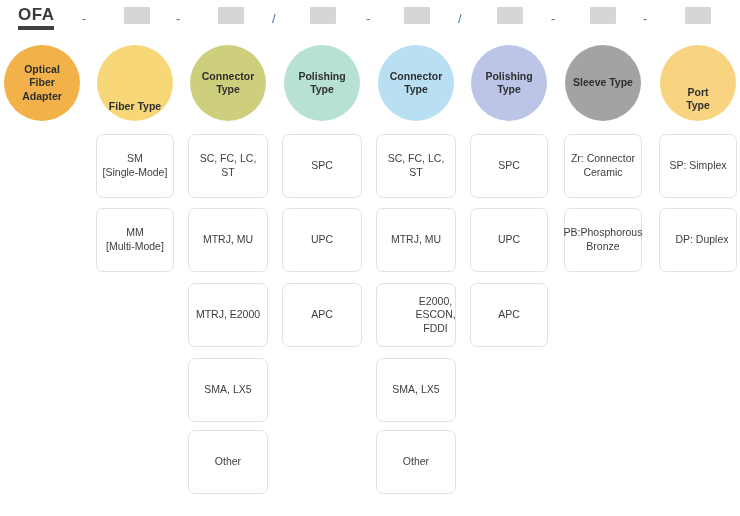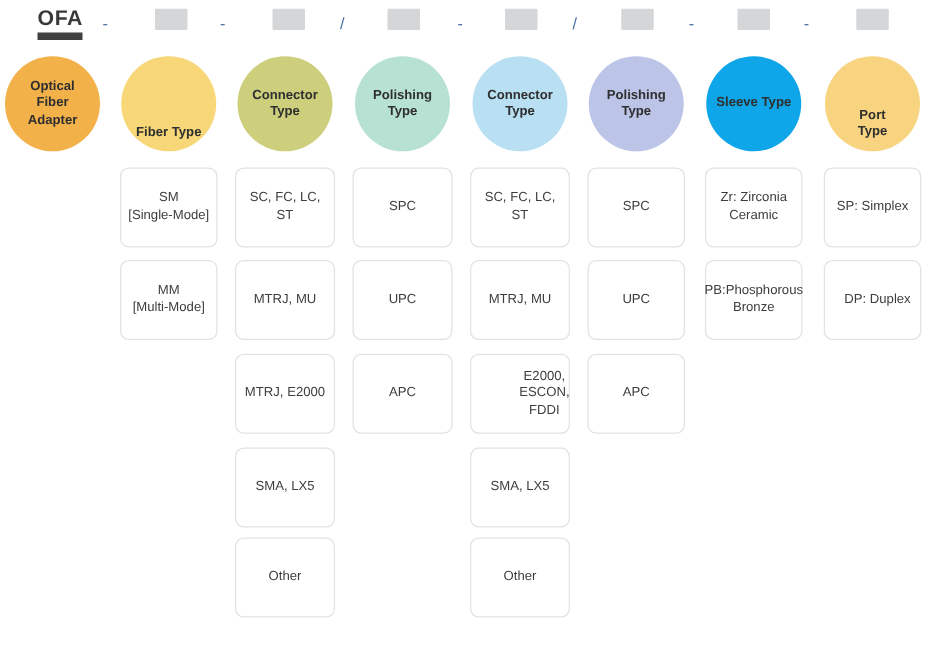--- a/index.html
+++ b/index.html
@@ -11,24 +11,24 @@
     overflow: hidden;
   }
   #stage { position: relative; width: 740px; height: 516px; }
 
   
   .top-row {
     position: absolute; left: 0; top: 0; width: 740px; height: 32px;
   }
   .ofa-label {
     position: absolute;
-    left: 30px; top: 5px;
+    left: 18px; top: 5px;
     font-size: 17px; font-weight: bold; color: #3a3a3a;
     letter-spacing: 0.5px;
-    border-bottom: 6px solid #404040;
+    border-bottom: 4px solid #404040;
     padding-bottom: 1px;
   }
   .sep {
     position: absolute;
     top: 12px;
     font-size: 13px; color: #5e7fb0;
     font-weight: normal;
     line-height: 1;
   }
   .sep.dash { color: #4a6fa5; }
@@ -109,21 +109,21 @@
 Type</span>
       </div>
       <div class="circle" style="width: 76px; height: 76px; left: 378px; top: 45px; background: rgb(184, 223, 242);">
         <span style="white-space: pre-line;">Connector
 Type</span>
       </div>
       <div class="circle" style="width: 76px; height: 76px; left: 471px; top: 45px; background: rgb(188, 196, 232);">
         <span style="white-space: pre-line;">Polishing
 Type</span>
       </div>
-      <div class="circle" style="width: 76px; height: 76px; left: 565px; top: 45px; background: #0ea5e9;">
+      <div class="circle" style="width: 76px; height: 76px; left: 565px; top: 45px; background: #a3a3a3;">
         <span style="white-space: pre-line;">Sleeve Type</span>
       </div>
       <div class="circle" style="width: 76px; height: 76px; left: 660px; top: 45px; background: rgb(249, 212, 128);">
         <span style="white-space: pre-line; margin-top: 32px;">Port
 Type</span>
       </div>
     </div>
   <div id="options">
       <div class="opt" style="left: 96px; width: 78px; top: 134px; height: 64px;">
         <span>SM
@@ -176,21 +176,21 @@
       <div class="opt" style="left: 470px; width: 78px; top: 134px; height: 64px;">
         <span>SPC</span>
       </div>
       <div class="opt" style="left: 470px; width: 78px; top: 208px; height: 64px;">
         <span>UPC</span>
       </div>
       <div class="opt" style="left: 470px; width: 78px; top: 283px; height: 64px;">
         <span>APC</span>
       </div>
       <div class="opt" style="left: 564px; width: 78px; top: 134px; height: 64px;">
-        <span>Zr: Zirconia
+        <span>Zr: Connector
 Ceramic</span>
       </div>
       <div class="opt" style="left: 564px; width: 78px; top: 208px; height: 64px;">
         <span>PB:Phosphorous
 Bronze</span>
       </div>
       <div class="opt" style="left: 659px; width: 78px; top: 134px; height: 64px; text-align: right;">
         <span>SP: Simplex</span>
       </div>
       <div class="opt" style="left: 659px; width: 78px; top: 208px; height: 64px; padding-left: 12px;">

